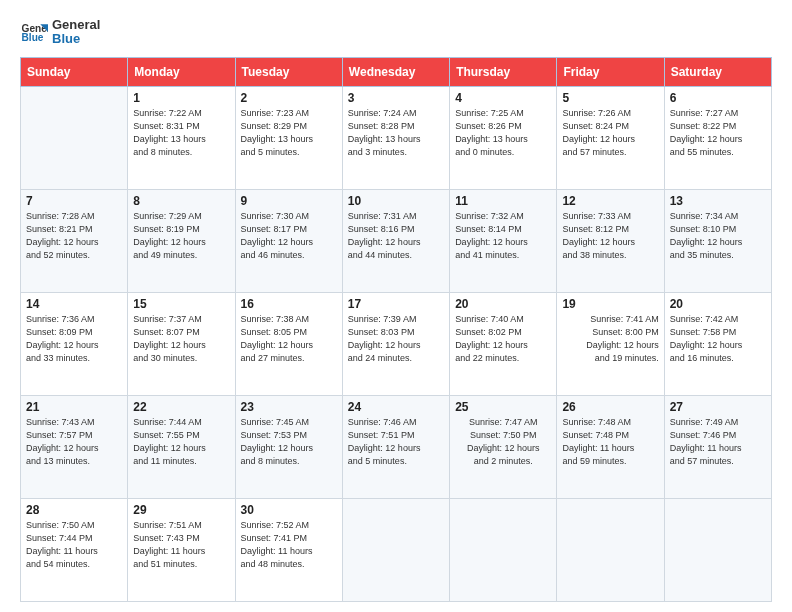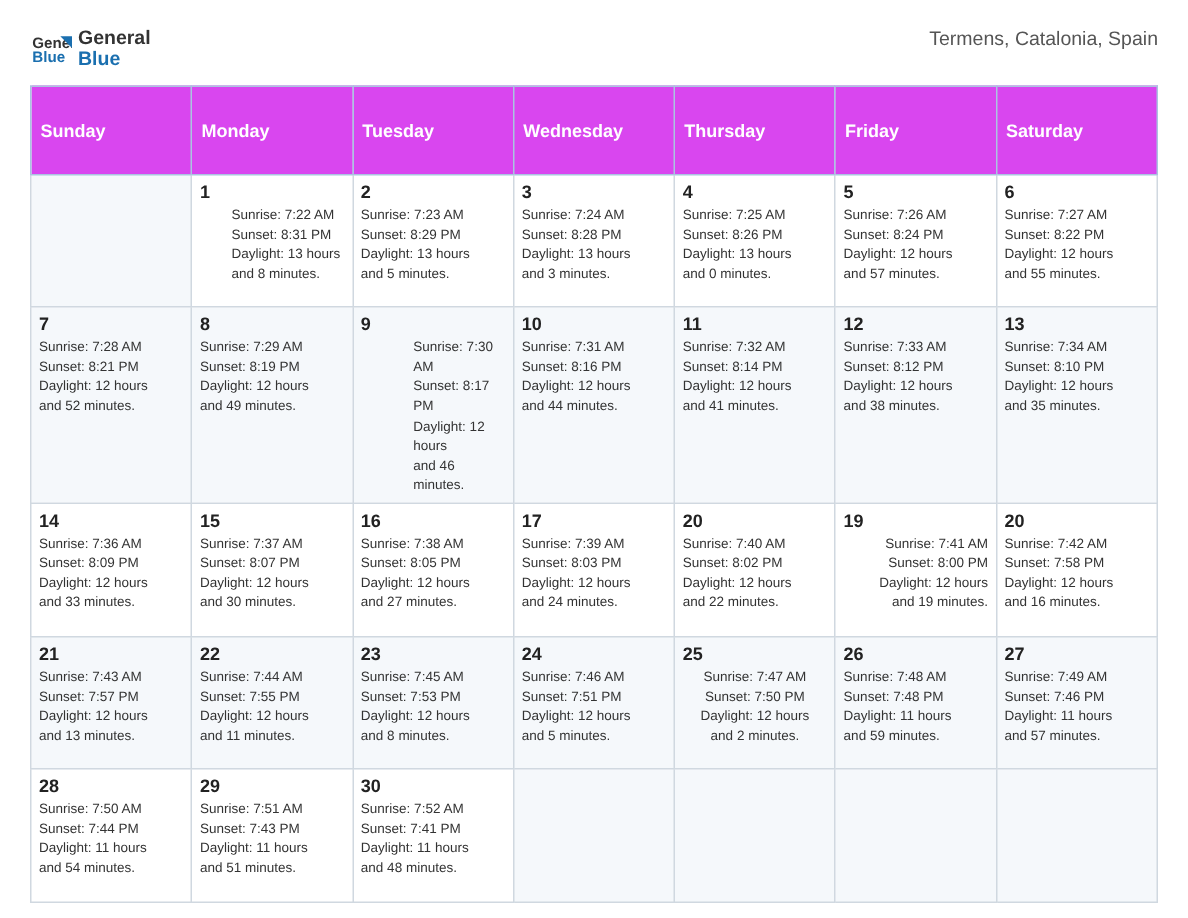--- a/index.html
+++ b/index.html
@@ -44,26 +44,26 @@
       font-size: 13px;
       color: #555;
     }
     .calendar {
       flex: 1;
       border-collapse: collapse;
       width: 100%;
       table-layout: fixed;
     }
     .calendar th {
-      background-color: #d946ef;
+      background-color: #ef4444;
       color: #fff;
       font-size: 12px;
       font-weight: bold;
       text-align: left;
-      padding: 22px 6px;
+      padding: 7px 6px;
       border: 1px solid #aac4e0;
     }
     .calendar td {
       vertical-align: top;
       border: 1px solid #d0d8e0;
       padding: 4px 5px;
       font-size: 9.5px;
       color: #333;
       background: #fff;
       height: 88px;
@@ -98,42 +98,41 @@
         <polygon points="26,8 36,8 36,18" fill="#1a6faf"></polygon>
       </svg>
       <div>
         <div style="font-size:13px;font-weight:bold;color:#333;line-height:1.1;">
           <span style="color:#333;">General</span>
         </div>
         <div style="font-size:13px;font-weight:bold;color:#1a6faf;line-height:1.1;">Blue</div>
       </div>
     </div>
     <div class="title-block">
-      <div class="location">Termens, Catalonia, Spain</div>
     </div>
   </div>
 
   <table class="calendar">
     <thead>
       <tr>
       <th>Sunday</th>
           <th>Monday</th>
           <th>Tuesday</th>
           <th>Wednesday</th>
           <th>Thursday</th>
           <th>Friday</th>
           <th>Saturday</th>
         </tr>
     </thead>
     <tbody id="calendar-body">
     <tr>
           <td class="empty"></td>
           <td>
             <div class="day-num">1</div>
-            <div class="day-info" style="white-space: pre-line; margin-left: 21px;">Sunrise: 7:22 AM
+            <div class="day-info" style="white-space: pre-line;">Sunrise: 7:22 AM
 Sunset: 8:31 PM
 Daylight: 13 hours
 and 8 minutes.</div>
           </td>
           <td>
             <div class="day-num">2</div>
             <div class="day-info" style="white-space: pre-line;">Sunrise: 7:23 AM
 Sunset: 8:29 PM
 Daylight: 13 hours
 and 5 minutes.</div>
@@ -177,21 +176,21 @@
           </td>
           <td>
             <div class="day-num">8</div>
             <div class="day-info" style="white-space: pre-line;">Sunrise: 7:29 AM
 Sunset: 8:19 PM
 Daylight: 12 hours
 and 49 minutes.</div>
           </td>
           <td>
             <div class="day-num">9</div>
-            <div class="day-info" style="white-space: pre-line; margin-left: 35px;">Sunrise: 7:30 AM
+            <div class="day-info" style="white-space: pre-line;">Sunrise: 7:30 AM
 Sunset: 8:17 PM
 Daylight: 12 hours
 and 46 minutes.</div>
           </td>
           <td>
             <div class="day-num">10</div>
             <div class="day-info" style="white-space: pre-line;">Sunrise: 7:31 AM
 Sunset: 8:16 PM
 Daylight: 12 hours
 and 44 minutes.</div>

